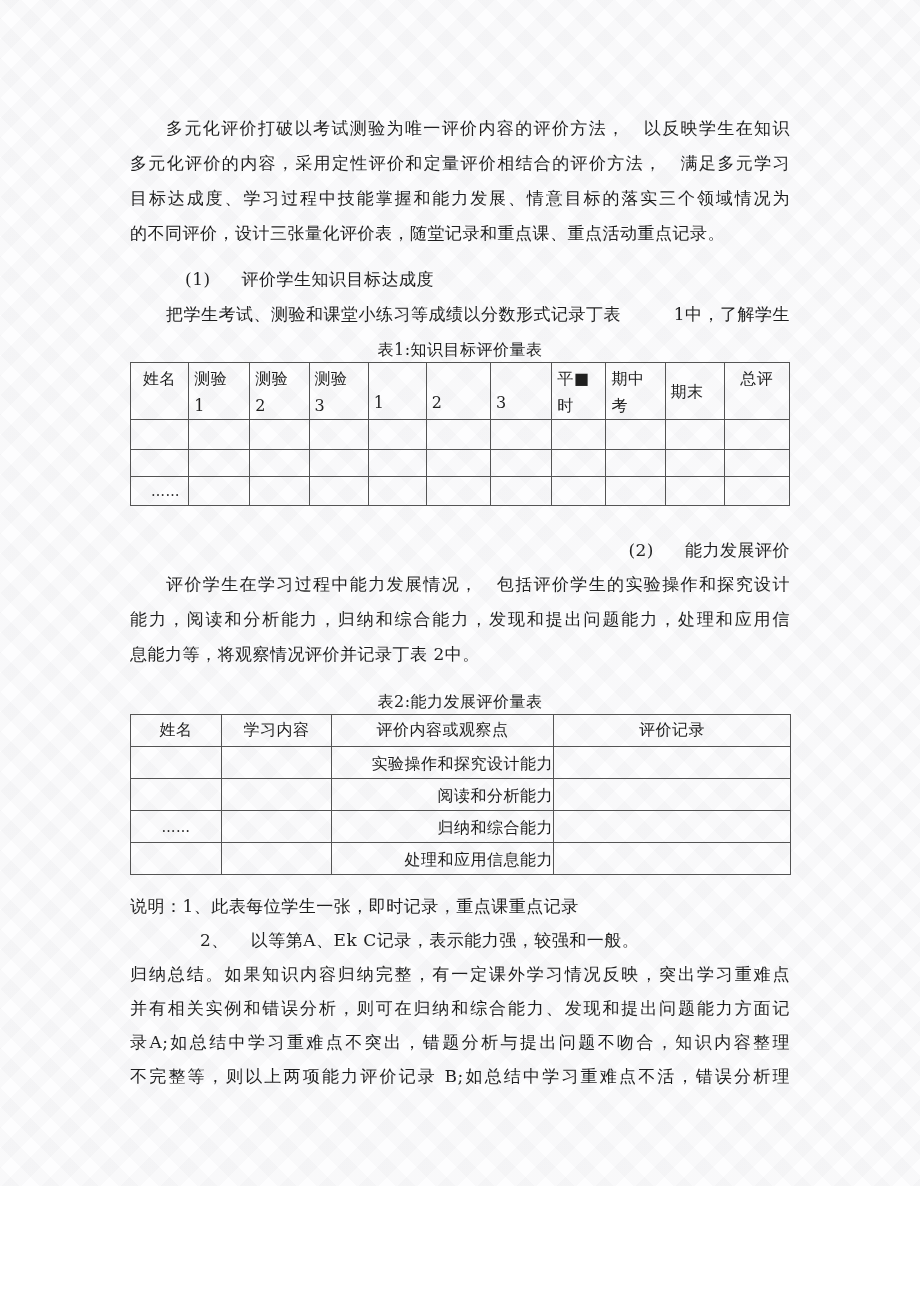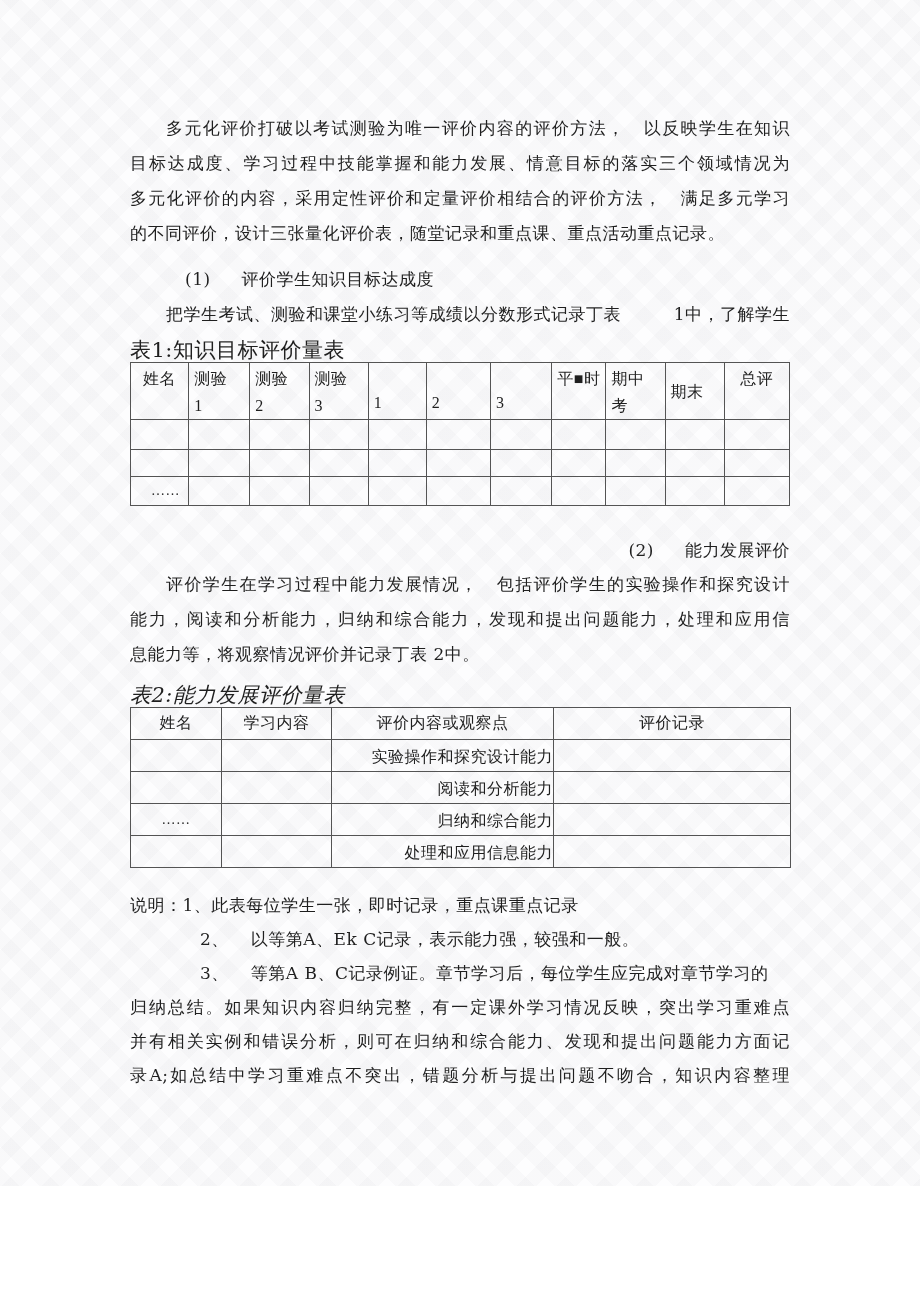--- a/index.html
+++ b/index.html
@@ -20,55 +20,55 @@
     font-size:17px;
     letter-spacing:0.5px;
   }
   .line{line-height:35px;height:35px;}
   .fill{text-align:justify;text-align-last:justify;text-justify:inter-character;}
   .ind{text-indent:36px;}
   .item{padding-left:55px;line-height:35px;height:35px;}
   .item .ilabel{margin-left:31px;}
   .item1{margin-top:11px;}
   .item2{margin-top:27px;line-height:34px;height:34px;text-align:right;}
-  .tbl-title{height:24px;line-height:24px;text-align:left;font-size:21px;}
+  .tbl-title{height:24px;line-height:24px;text-align:center;font-size:16px;}
   .t1t{margin-top:6px;}
-  .t2t{margin-top:11px;font-style:italic;}
-  table{border-collapse:collapse;width:660px;table-layout:fixed;margin:0;font-family:Liberation Serif, serif;}
+  .t2t{margin-top:18px;}
+  table{border-collapse:collapse;width:660px;table-layout:fixed;margin:0;}
   td,th{border:1px solid #545454;font-weight:normal;padding:0;font-size:16px;color:#1f1f1f;}
   
   .t1 th{white-space:pre-line;text-align:left;padding-left:5px;line-height:27px;letter-spacing:0.5px;}
   .t1 .hrow{height:57px;}
   .va-top{vertical-align:top;padding-top:2px;}
   .va-bot{vertical-align:bottom;padding-bottom:3px;}
   .va-mid{vertical-align:middle;}
   .ctr{text-align:center !important;padding-left:0 !important;}
   .r30{height:30px;}.r27{height:27px;}.r29{height:29px;}
   .dots1{padding-left:20px;font-size:14px;color:#2a2a2a;vertical-align:middle;}
   
   .t2 th{text-align:center;height:31px;letter-spacing:0.5px;}
   .t2 td{height:28px;}
   .t2 .obs{text-align:right;padding-left:10px;vertical-align:bottom;padding-bottom:3px;letter-spacing:0.5px;}
   .t2 .nm{text-align:center;font-size:14px;color:#2a2a2a;vertical-align:middle;}
   
-  .notes{margin-top:20px;}
+  .notes{margin-top:14px;}
   .nline{line-height:34px;height:34px;}
   .nitem{padding-left:70px;}
   .nitem .nlabel{margin-left:22px;}
 </style>
 </head>
 <body>
 
 <div class="page">
   <div class="content">
 
     <div class="para">
       <div class="line fill ind">多元化评价打破以考试测验为唯一评价内容的评价方法，　以反映学生在知识</div>
+      <div class="line fill">多元化评价的内容，采用定性评价和定量评价相结合的评价方法，　满足多元学习</div>
       <div class="line fill">目标达成度、学习过程中技能掌握和能力发展、情意目标的落实三个领域情况为</div>
-      <div class="line fill">多元化评价的内容，采用定性评价和定量评价相结合的评价方法，　满足多元学习</div>
       <div class="line">的不同评价，设计三张量化评价表，随堂记录和重点课、重点活动重点记录。</div>
     </div>
 
     <div class="item item1">
       <span>(1)</span><span class="ilabel">评价学生知识目标达成度</span>
     </div>
 
     <div class="para">
       <div class="line fill ind">把学生考试、测验和课堂小练习等成绩以分数形式记录丁表　　　1中，了解学生</div>
     </div>
@@ -200,22 +200,20 @@
         <td></td>
       </tr>
     </tbody>
       </table>
 
     <div class="notes">
       <div class="nline">说明：1、此表每位学生一张，即时记录，重点课重点记录</div>
       <div class="nline nitem">
         <span>2、</span><span class="nlabel">以等第A、Ek C记录，表示能力强，较强和一般。</span>
       </div>
-      <div class="nline nitem">
-        <span>3、</span><span class="nlabel">等第A B、C记录例证。章节学习后，每位学生应完成对章节学习的</span>
-      </div>
       <div class="nline fill">归纳总结。如果知识内容归纳完整，有一定课外学习情况反映，突出学习重难点</div>
       <div class="nline fill">并有相关实例和错误分析，则可在归纳和综合能力、发现和提出问题能力方面记</div>
       <div class="nline fill">录A;如总结中学习重难点不突出，错题分析与提出问题不吻合，知识内容整理</div>
+      <div class="nline fill">不完整等，则以上两项能力评价记录 B;如总结中学习重难点不活，错误分析理</div>
     </div>
 
   </div>
 </div>
 
 </body></html>

